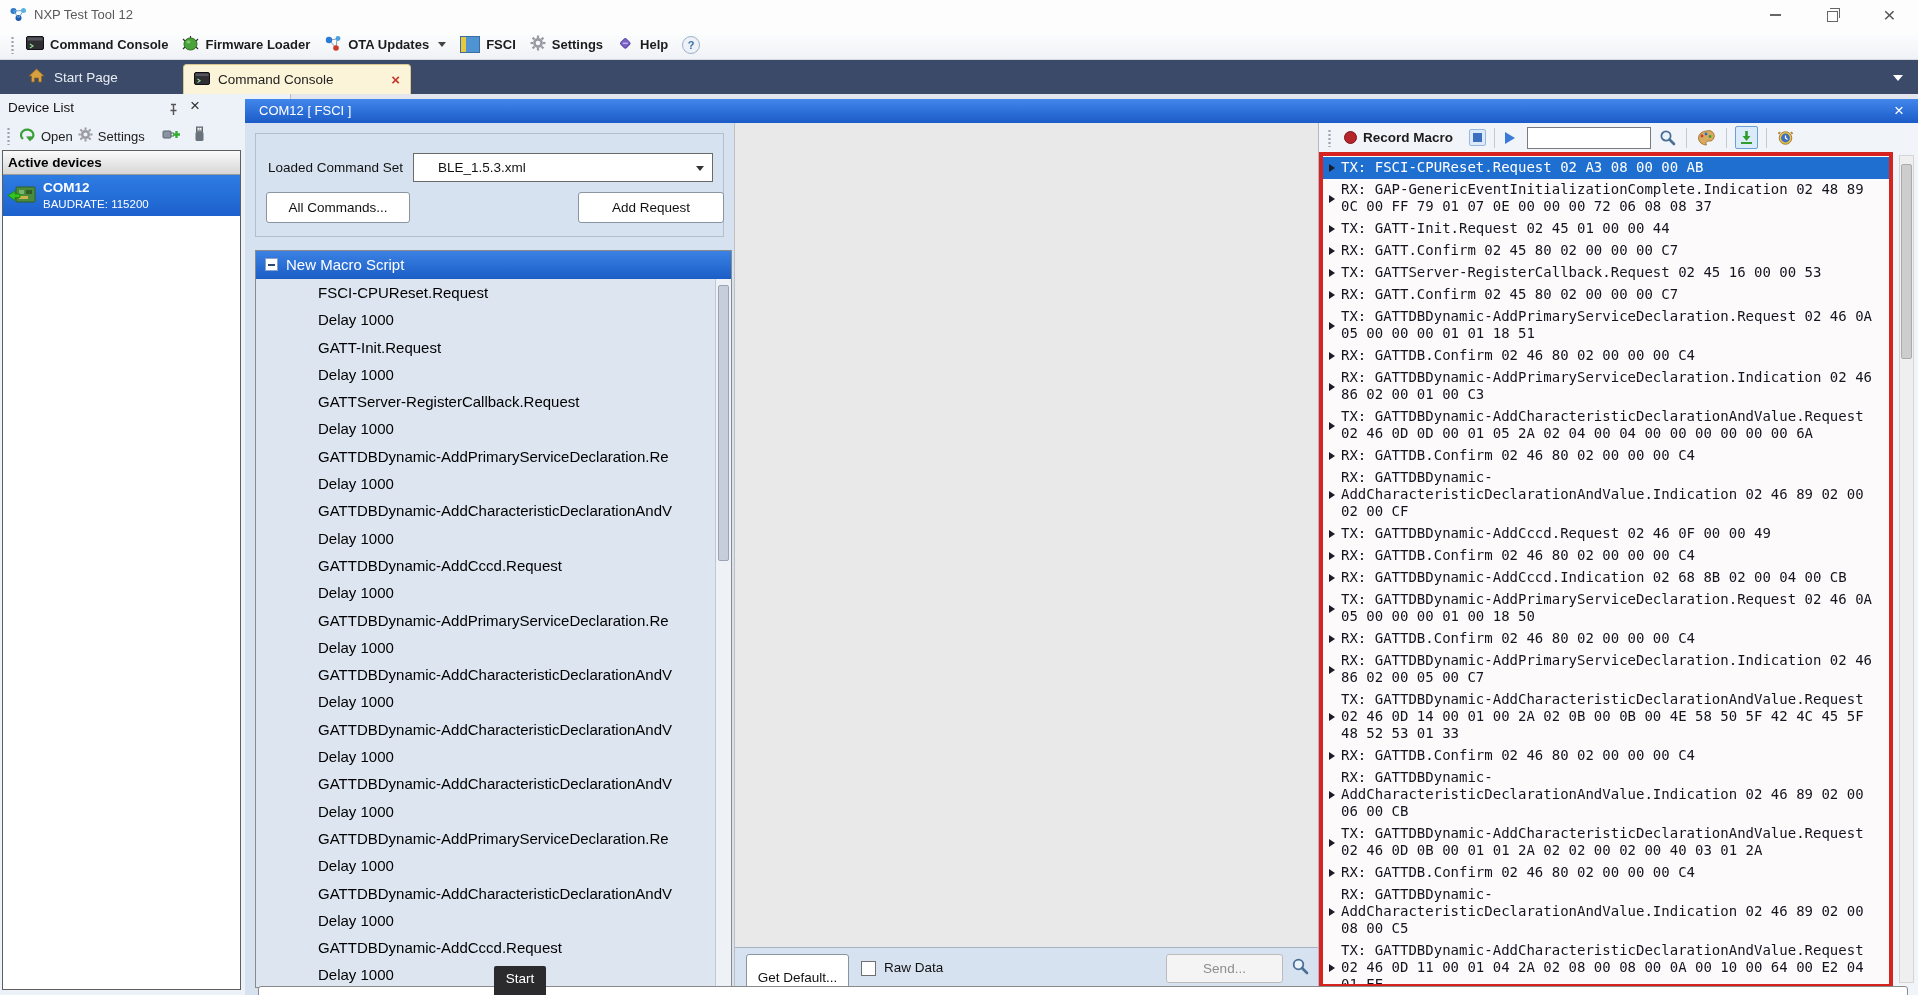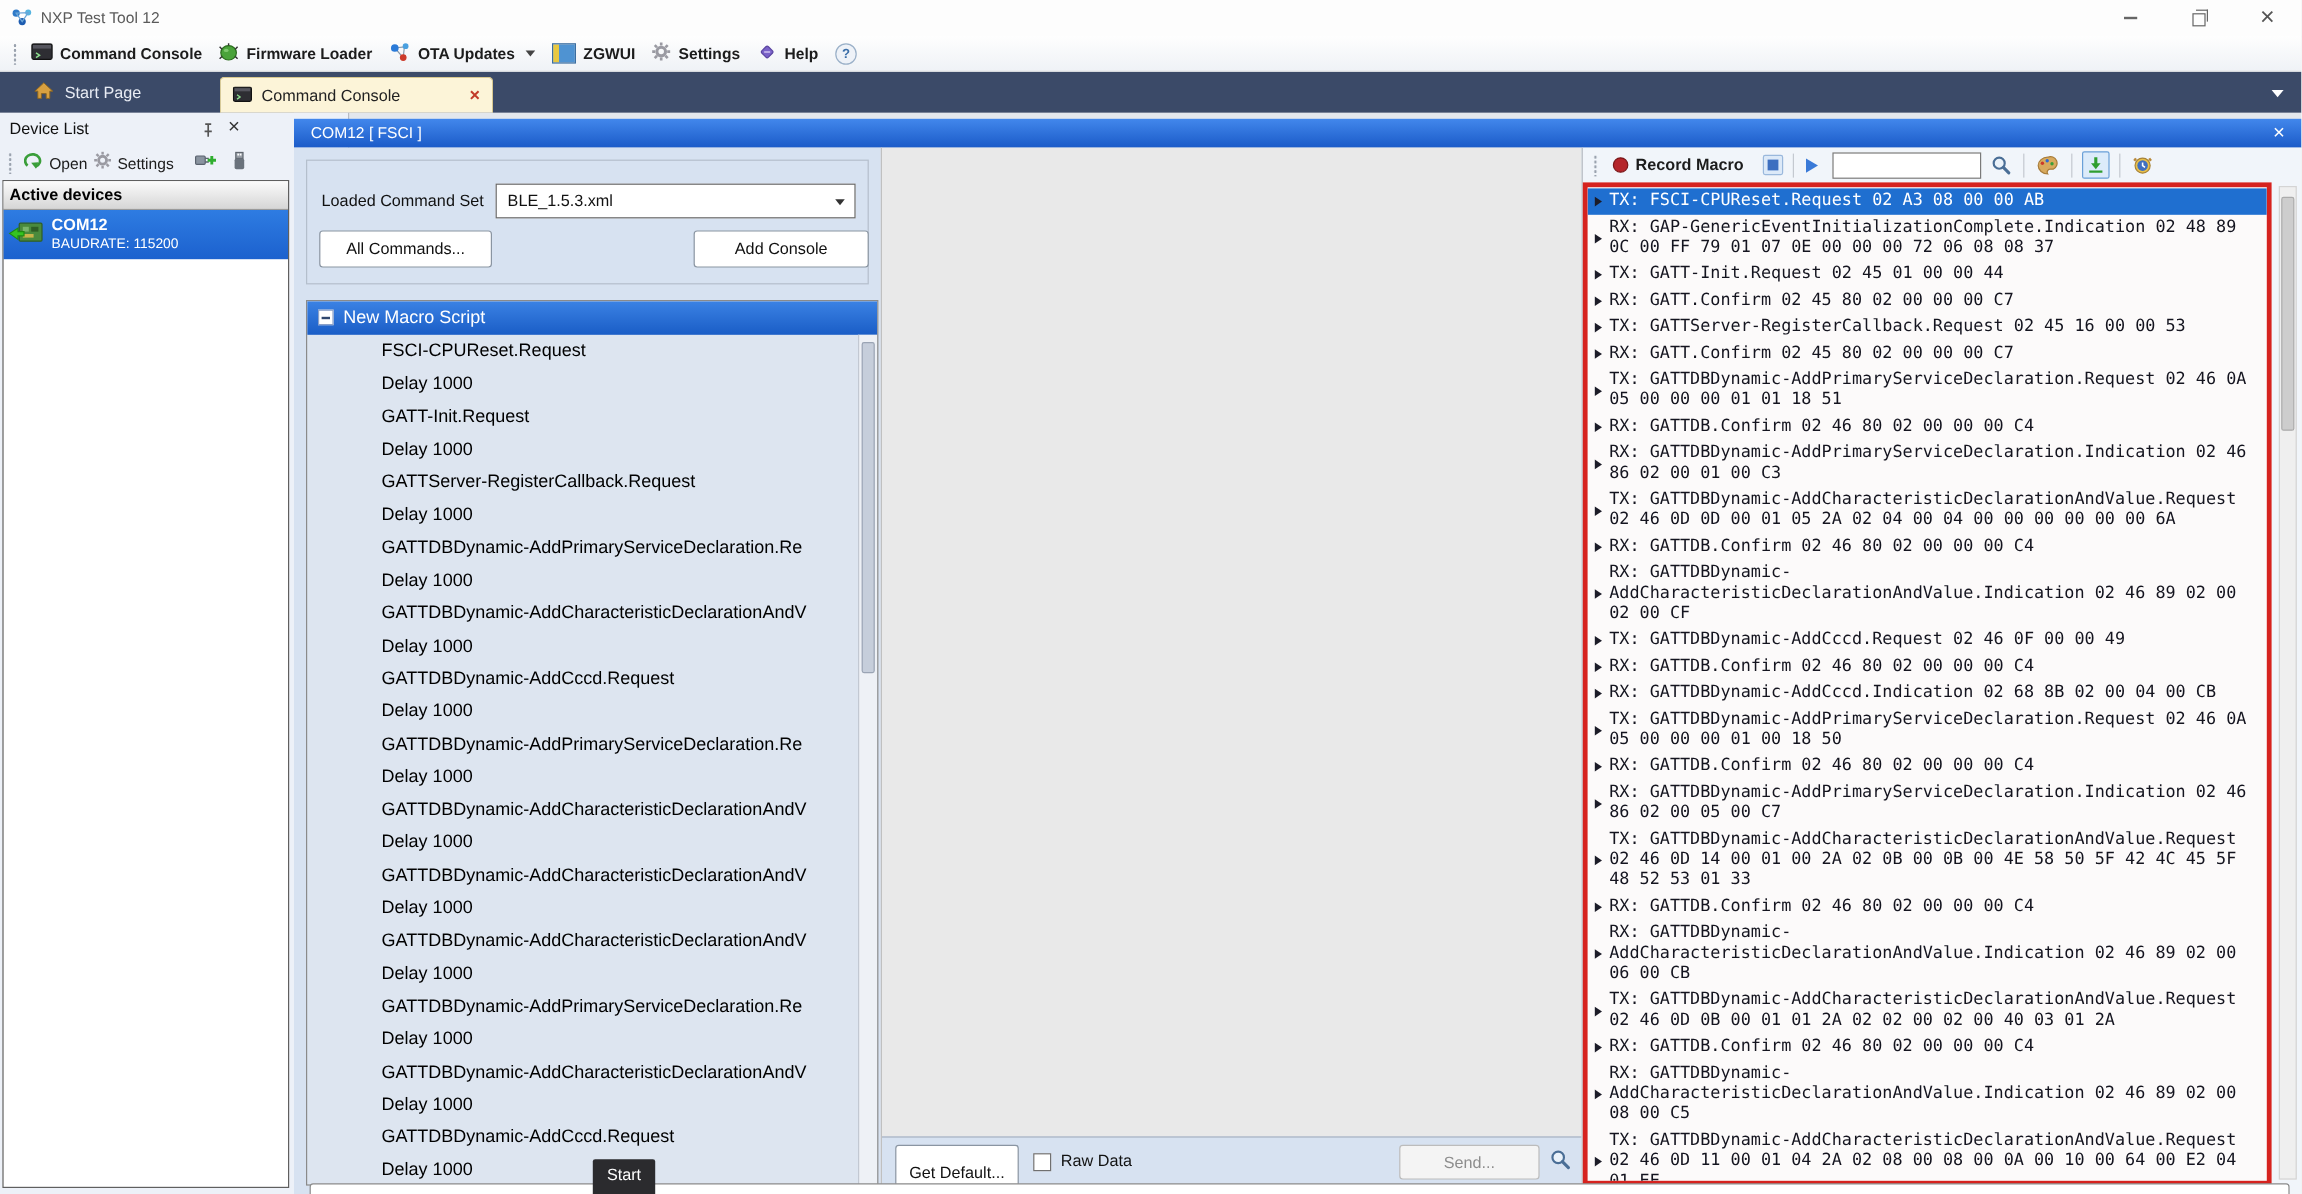--- a/index.html
+++ b/index.html
@@ -61,21 +61,21 @@
   .main-bg{position:absolute;left:245px;top:94px;right:0;bottom:0;background:#e3e7ed;}
   .doc-header{position:absolute;left:245px;top:99px;right:0;height:24px;
               background:linear-gradient(#4287ec,#1b5bc8);color:#fff;font-size:13px;line-height:24px;padding-left:14px;box-sizing:border-box;}
   .doc-close{position:absolute;right:14px;top:0;font-size:17px;line-height:23px;color:#fff;}
 
   
   .cmd-panel{position:absolute;left:245px;top:123px;width:489px;bottom:0;background:#d7e2f1;}
   .groupbox{position:absolute;left:10px;top:10px;width:469px;height:104px;border:1px solid #b4bfcc;box-sizing:border-box;}
   .lcs-label{position:absolute;left:23px;top:37px;font-size:13.5px;color:#111;}
   .combo{position:absolute;left:168px;top:30px;width:300px;height:29px;background:#fff;border:1px solid #6a6a6a;box-sizing:border-box;
-         font-size:13.5px;line-height:27px;padding-left:9px;color:#111;}
+         font-size:13.5px;line-height:27px;padding-left:24px;color:#111;}
   .combo-arrow{position:absolute;right:8px;top:12px;width:0;height:0;border-left:4.5px solid transparent;border-right:4.5px solid transparent;border-top:5.5px solid #333;}
   .btn{background:#fff;border:1px solid #8a95a2;border-radius:3px;font-size:13.5px;color:#111;
        display:flex;align-items:center;justify-content:center;box-sizing:border-box;font-family:"Liberation Sans",sans-serif;}
   .btn-all{position:absolute;left:21px;top:69px;width:144px;height:31px;}
   .btn-shortcut{position:absolute;left:333px;top:69px;width:146px;height:31px;}
 
   .macro-box{position:absolute;left:10px;top:127px;width:477px;height:738px;background:#dde5f0;border:1px solid #8a8a8a;box-sizing:border-box;overflow:hidden;}
   .macro-hdr{position:relative;height:28px;background:linear-gradient(#3b82e4,#1a5dc6);color:#fff;font-size:15px;font-weight:normal;line-height:28px;padding-left:30px;}
   .minus-box{position:absolute;left:9px;top:7px;width:13px;height:13px;background:#fff;border:1px solid #8aa0c8;box-sizing:border-box;display:flex;align-items:center;justify-content:center;}
   .minus-box::after{content:"";width:7px;height:2px;background:#30476e;}
@@ -173,21 +173,21 @@
             <path d="M5 5 L13 4 M5 5 L12 13 M13 4 L12 13" stroke="#8899aa" stroke-width="1"></path>
             <circle cx="5" cy="5" r="3.2" fill="#2a7ad8"></circle>
             <circle cx="14" cy="3.5" r="2.4" fill="#4aa0e0"></circle>
             <circle cx="12" cy="13" r="2.8" fill="#cc3a2a"></circle>
           </svg></span>
       <span>OTA Updates</span>
       <span class="dd-arrow"></span>
     </div>
     <div class="menu-item">
       <span class="zgwui-glyph"></span>
-      <span>ZGWUI</span>
+      <span>FSCI</span>
     </div>
     <div class="menu-item">
       <span><svg width="16" height="16">
             <circle cx="8" cy="8" r="3.6" fill="none" stroke="#9a9aa2" stroke-width="2.6"></circle>
             <g stroke="#9a9aa2" stroke-width="2.2">
               <path d="M8 0.5 V3"></path>
               <path d="M8 13 V15.5"></path>
               <path d="M0.5 8 H3"></path>
               <path d="M13 8 H15.5"></path>
               <path d="M2.6 2.6 L4.5 4.5"></path>
@@ -296,21 +296,21 @@
   </div>
 
   <div class="cmd-panel">
     <div class="groupbox"></div>
     <span class="lcs-label">Loaded Command Set</span>
     <div class="combo">
       <span>BLE_1.5.3.xml</span>
       <span class="combo-arrow"></span>
     </div>
     <div class="btn btn-all">All Commands...</div>
-    <div class="btn btn-shortcut">Add Console</div>
+    <div class="btn btn-shortcut">Add Request</div>
 
     <div class="macro-box">
       <div class="macro-hdr">
         <span class="minus-box"></span>
         <span>New Macro Script</span>
       </div>
       <div class="macro-items">
 
           <div class="m-item"><span>FSCI-CPUReset.Request</span></div>
 

